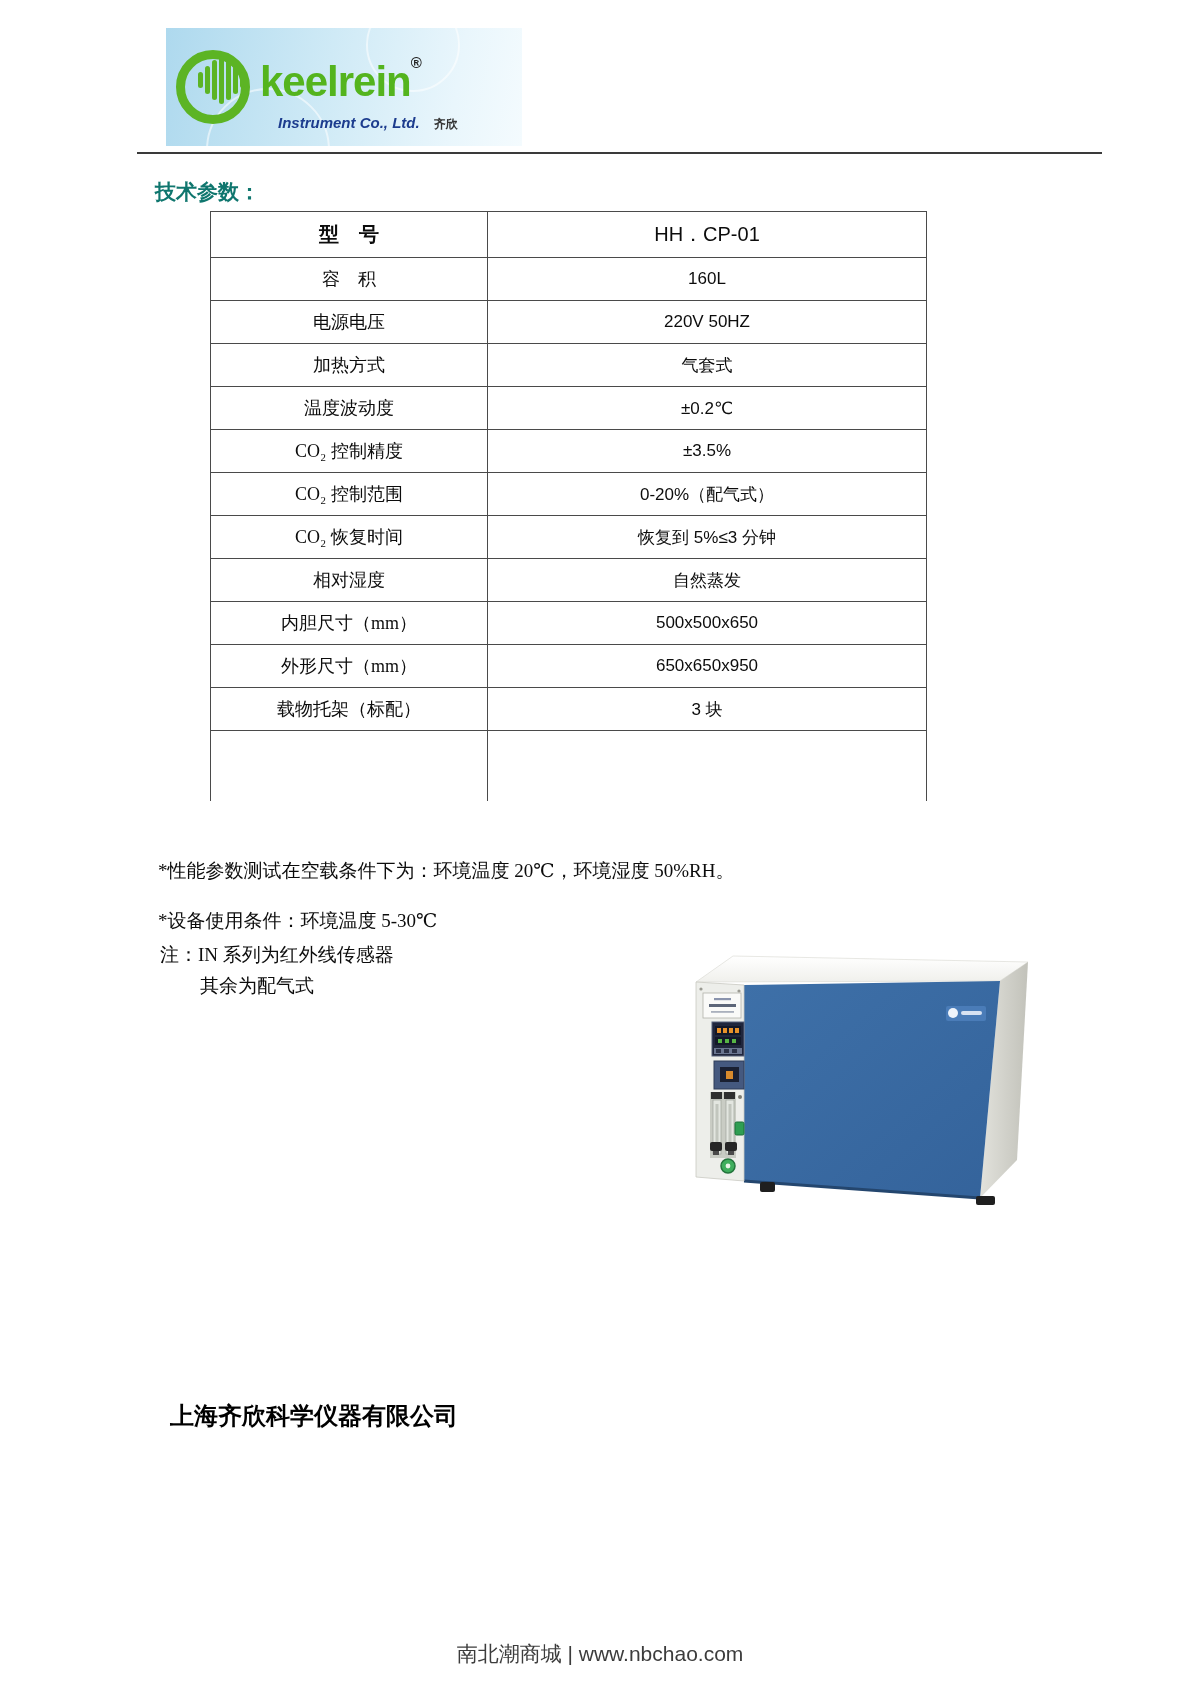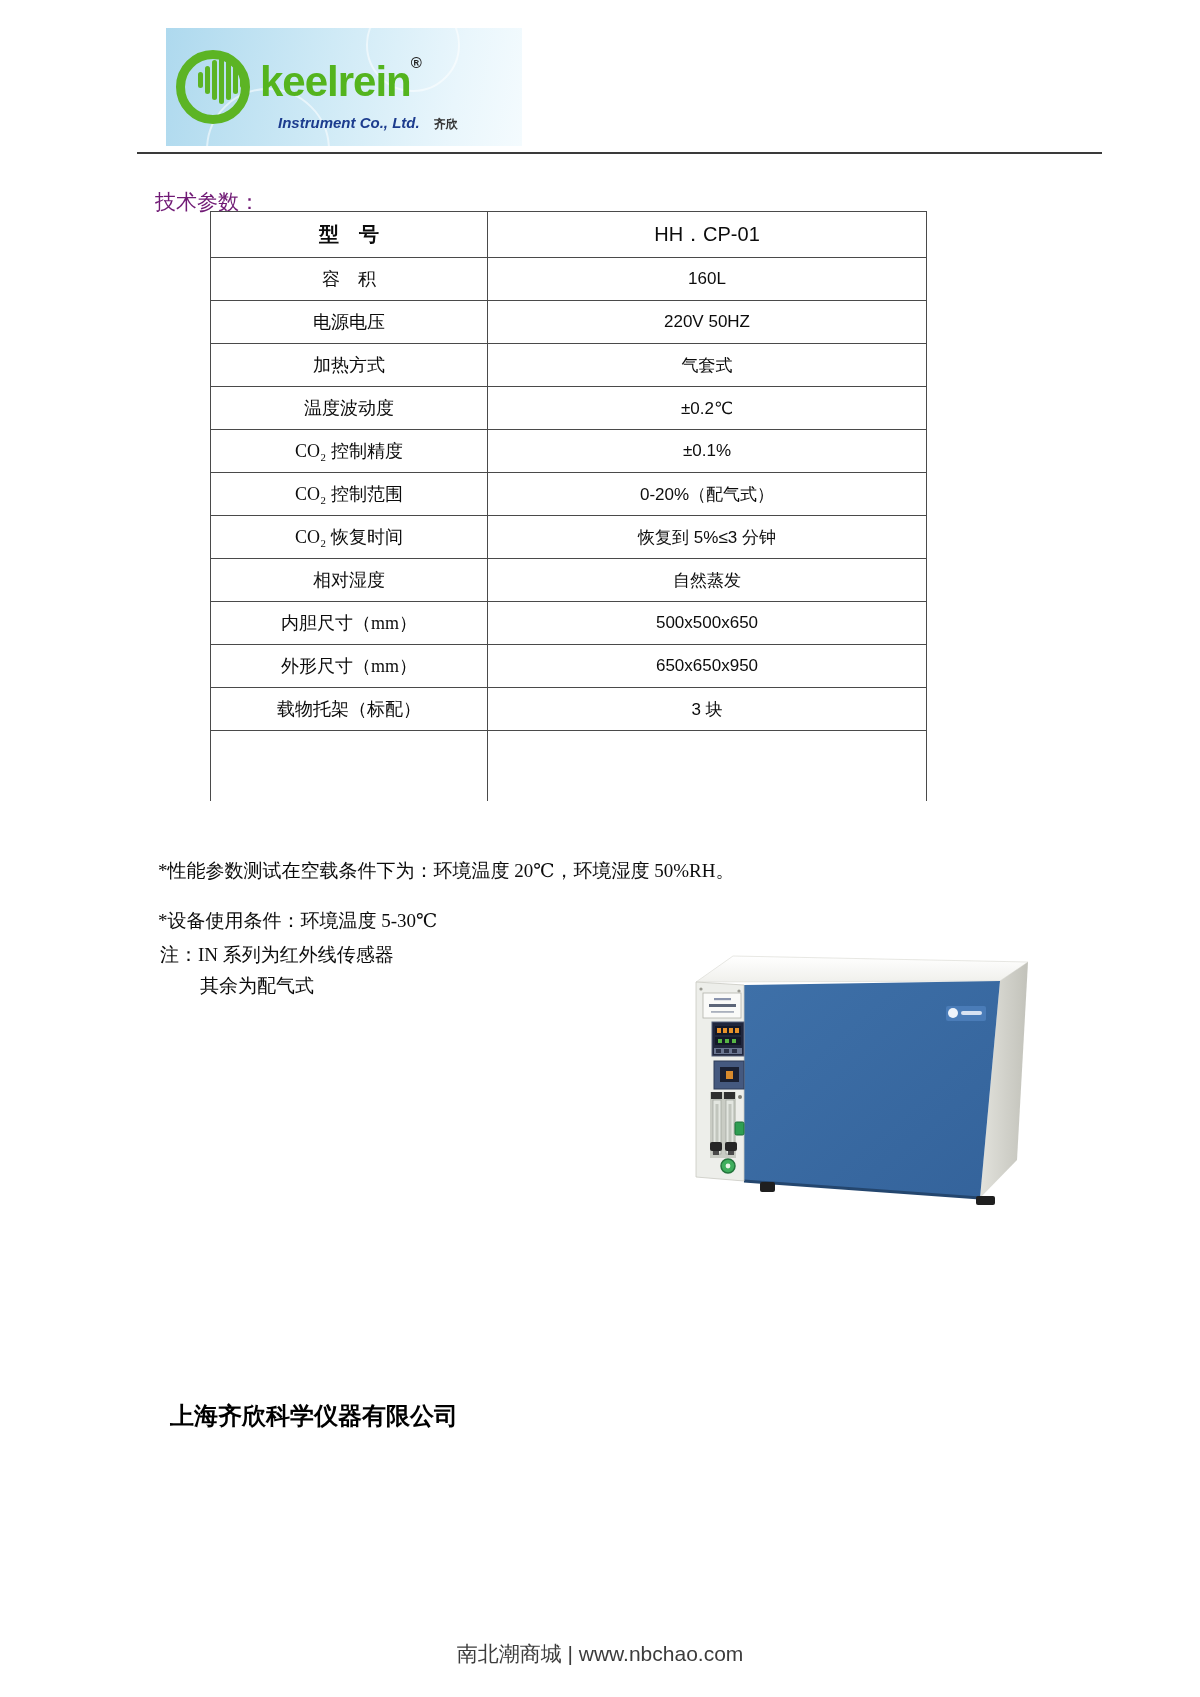--- a/index.html
+++ b/index.html
@@ -43,22 +43,22 @@
   }
   .logo-sub .cn { font-style:normal; font-size:12px; color:#333; margin-left:14px; }
 
   .top-rule {
     position:absolute; left:137px; top:152px; width:965px; height:2px;
     background:#3a3a3a;
   }
 
   
   .section-title {
-    position:absolute; left:155px; top:188px;
-    font-size:21px; font-weight:normal; color:#701a75;
+    position:absolute; left:155px; top:178px;
+    font-size:21px; font-weight:bold; color:#0f766e;
   }
 
   
   table.spec {
     position:absolute; left:210px; top:211px; width:716px;
     border-collapse:collapse; table-layout:fixed;padding-left:40px;
   }
   table.spec col.c1 { width:277px; }
   table.spec col.c2 { width:439px; }
   table.spec th, table.spec td {
@@ -143,21 +143,21 @@
       <tr>
         <td class="cell-label">加热方式</td>
         <td class="cell-value">气套式</td>
       </tr>
       <tr>
         <td class="cell-label">温度波动度</td>
         <td class="cell-value">±0.2℃</td>
       </tr>
       <tr>
         <td class="cell-label">CO₂ 控制精度</td>
-        <td class="cell-value">±0.1%</td>
+        <td class="cell-value">±3.5%</td>
       </tr>
       <tr>
         <td class="cell-label">CO₂ 控制范围</td>
         <td class="cell-value">0-20%（配气式）</td>
       </tr>
       <tr>
         <td class="cell-label">CO₂ 恢复时间</td>
         <td class="cell-value">恢复到 5%≤3 分钟</td>
       </tr>
       <tr>

